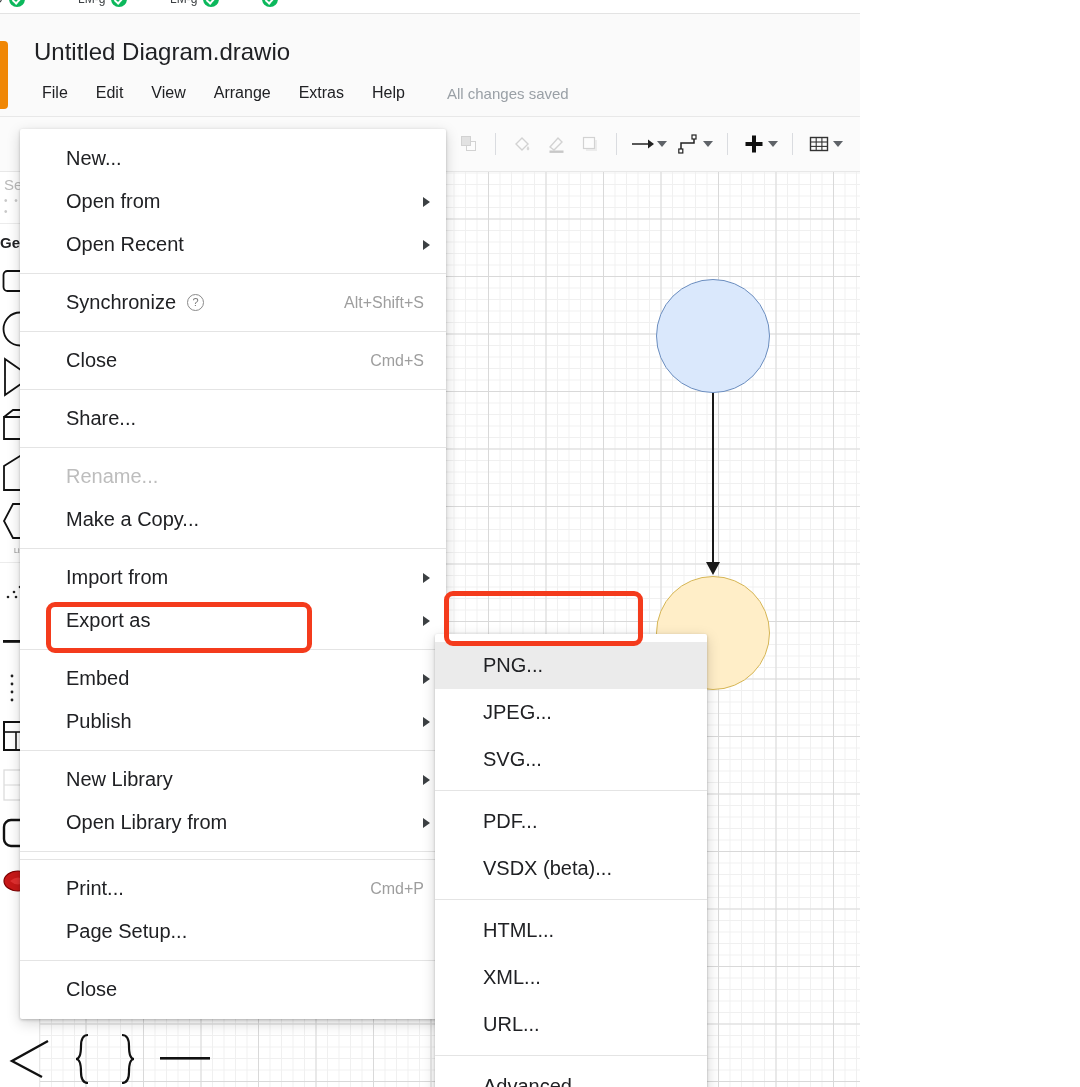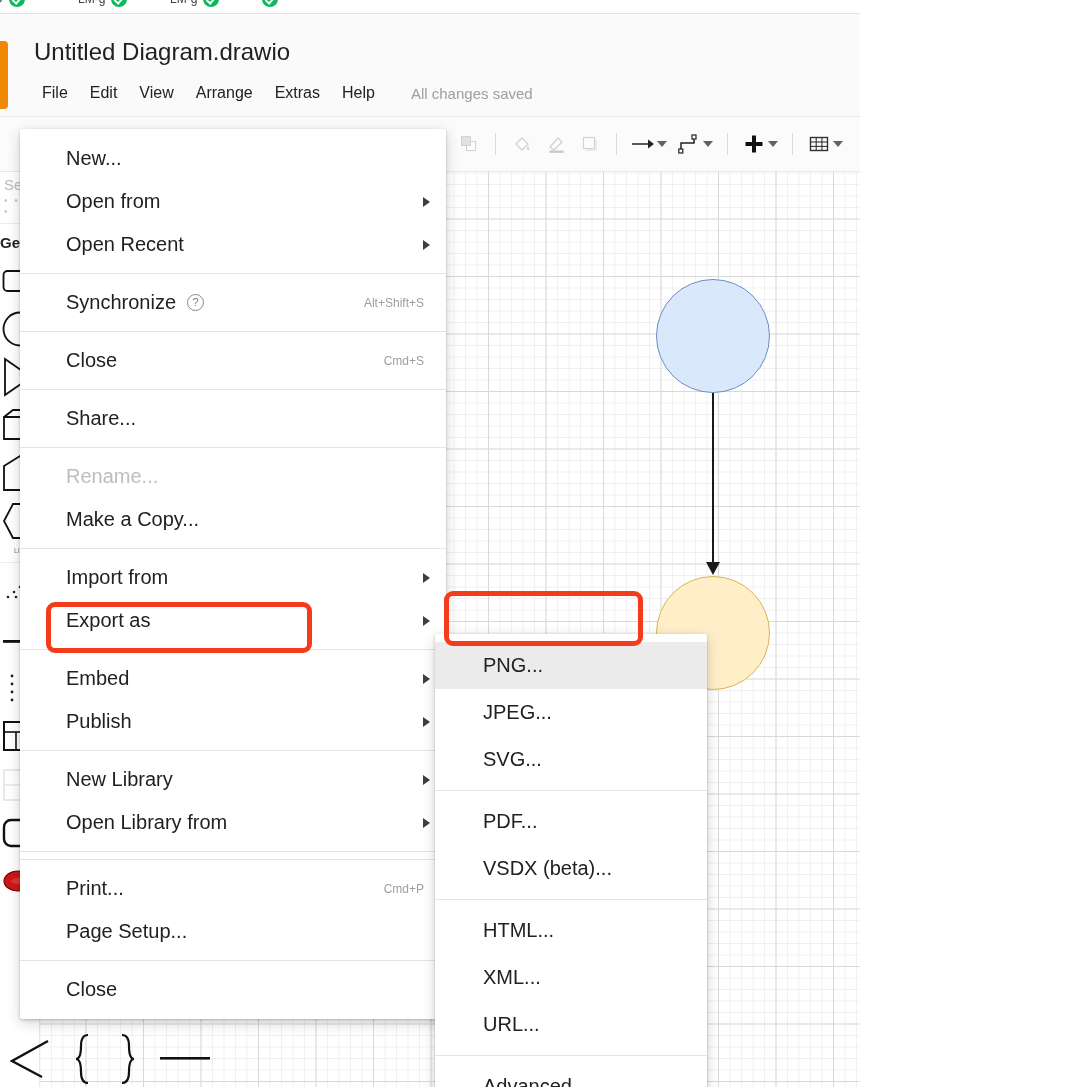--- a/index.html
+++ b/index.html
@@ -51,21 +51,21 @@
   .header {
     position: absolute; left: 0; top: 0; width: 1080px; height: 103px;
     background: #fafafa; border-bottom: 1px solid #e8e8e8;
   }
   .doc-title {
     position: absolute; left: 34px; top: 24px;
     font-size: 24px; color: #202124; white-space: nowrap;
   }
   .menubar {
     position: absolute; left: 32px; top: 67px;
-    display: flex; align-items: center; gap: 2px;
+    display: flex; align-items: center; gap: 8px;
   }
   .menu-item {
     font-size: 16px; color: #202124; padding: 3px 10px;
     cursor: default; white-space: nowrap; border-radius: 3px;
   }
   .menu-item.active { background: transparent; }
   .save-status {
     font-size: 15px; color: #9aa0a6; margin-left: 24px; white-space: nowrap;
   }
 
@@ -146,21 +146,21 @@
 
   .mrow {
     position: relative; display: flex; align-items: center;
     height: 43px; padding: 0 22px 0 46px; cursor: default;
   }
   #export-menu .mrow { height: 47px; padding: 0 22px 0 48px; }
   .mrow.hl { background: #ebebeb; }
   .mlabel { font-size: 20px; color: #202124; white-space: nowrap; }
   .mrow.disabled .mlabel { color: #bdbdbd; }
   .mshort {
-    margin-left: auto; font-size: 12px; color: #9e9e9e; white-space: nowrap;
+    margin-left: auto; font-size: 16px; color: #9e9e9e; white-space: nowrap;
     padding-left: 26px;
   }
   .msub {
     position: absolute; right: 16px; top: 50%; transform: translateY(-50%);
     width: 0; height: 0;
     border-top: 5px solid transparent; border-bottom: 5px solid transparent;
     border-left: 7px solid #3c4043;
   }
   .msep { height: 1px; background: #e4e4e4; margin: 7px 0; }
   .help-badge {

